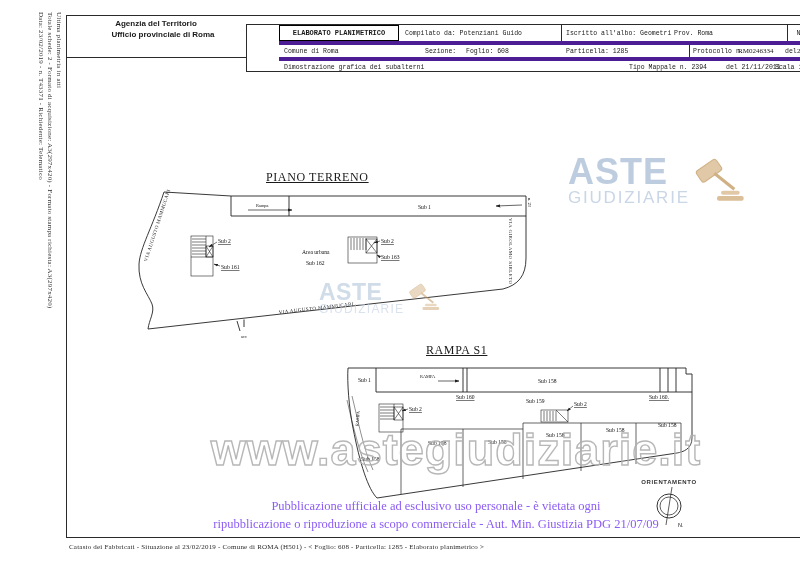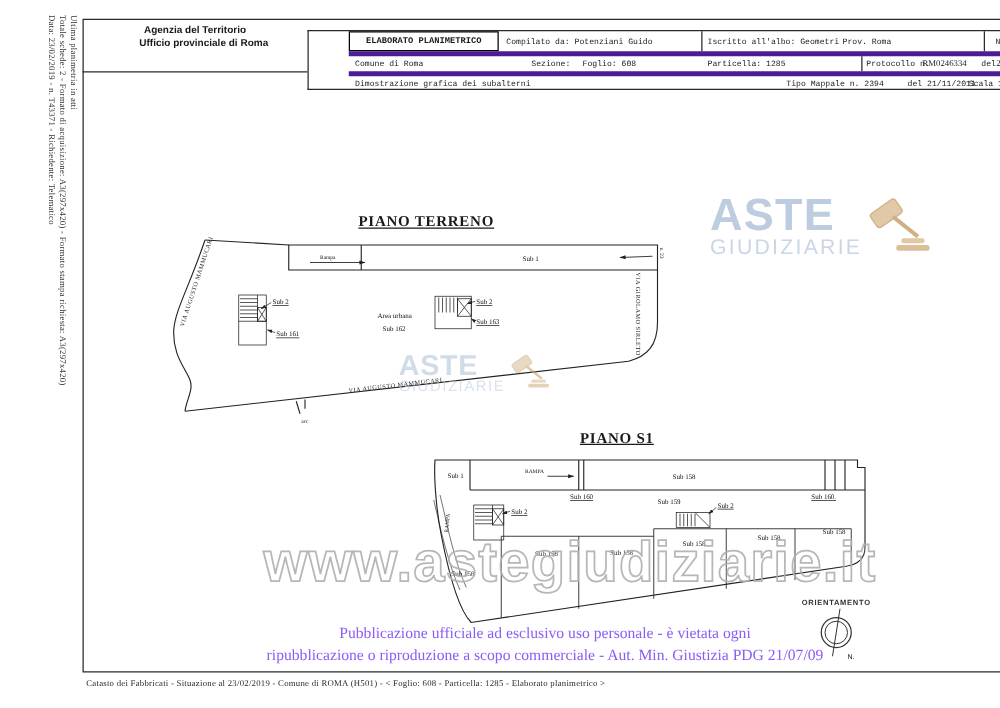--- a/index.html
+++ b/index.html
@@ -27,22 +27,22 @@
                font-family:"Liberation Mono", monospace; font-size:6.5px;padding-left:32px; }
   .hrow { position:relative; width:100%; height:16px; }
   .hrow + .hrow { border-top:4px solid #4c1d95; }
   .hcell { position:absolute; top:0; height:100%; display:flex; align-items:center; white-space:nowrap; }
   .vline { position:absolute; top:0; height:100%; width:0; border-left:1px solid #2a2a2a; }
   #cell-title { left:0; width:120px; border:1.5px solid #000; justify-content:center;
                 font-weight:bold; font-size:7px; }
   .serifv { font-family:"Liberation Serif", serif; font-size:7px; }
 
   
-  .plan-title { font-family:"Liberation Serif", serif; font-weight:bold; font-size:12px;
-                letter-spacing:0.6px; text-decoration:underline; text-align:center; }
+  .plan-title { font-family:"Liberation Serif", serif; font-weight:normal; font-size:12px;
+                letter-spacing:0.6px; text-decoration:underline; text-align:left; }
 
   
   svg text { font-family:"Liberation Serif", serif; fill:#111; }
   .lbl   { font-size:5.6px; }
   .lbl-u { font-size:5.6px; text-decoration:underline; }
   .tiny  { font-size:4.4px; }
   .street{ font-size:5px; letter-spacing:0.4px; fill:#222; }
   .compass-t { font-family:"Liberation Sans", sans-serif; font-size:6px; font-weight:bold;
                letter-spacing:0.6px; fill:#333; }
 
@@ -105,21 +105,21 @@
     </div>
     <div class="hrow">
       <div class="hcell" style="left:5px;">Dimostrazione grafica dei subalterni</div>
       <div class="hcell" style="left:350px;">Tipo Mappale n. 2394</div>
       <div class="hcell" style="left:447px;">del 21/11/2011</div>
       <div class="hcell" style="left:496px;">Scala 1 : 500</div>
     </div>
   </div>
 
   <div class="abs plan-title" style="left:230px; top:170px; width:150px;">PIANO TERRENO</div>
-  <div class="abs plan-title" style="left:390px; top:343px; width:135px;">PIANO S1</div>
+  <div class="abs plan-title" style="left:390px; top:343px; width:135px;">RAMPA S1</div>
 
   <svg class="abs" style="left:0; top:0;" width="800" height="566" viewBox="0 0 800 566">
     <defs>
       <marker id="ah" orient="auto" markerWidth="7" markerHeight="6" refX="5.5" refY="2" viewBox="0 0 6 4">
         <path d="M0,0 L6,2 L0,4 Z" fill="#222"></path>
       </marker>
     </defs>
 
     <g stroke="#222" stroke-width="0.9" fill="none">
       <path d="M195,196 H490 V216 H195 Z"></path>

